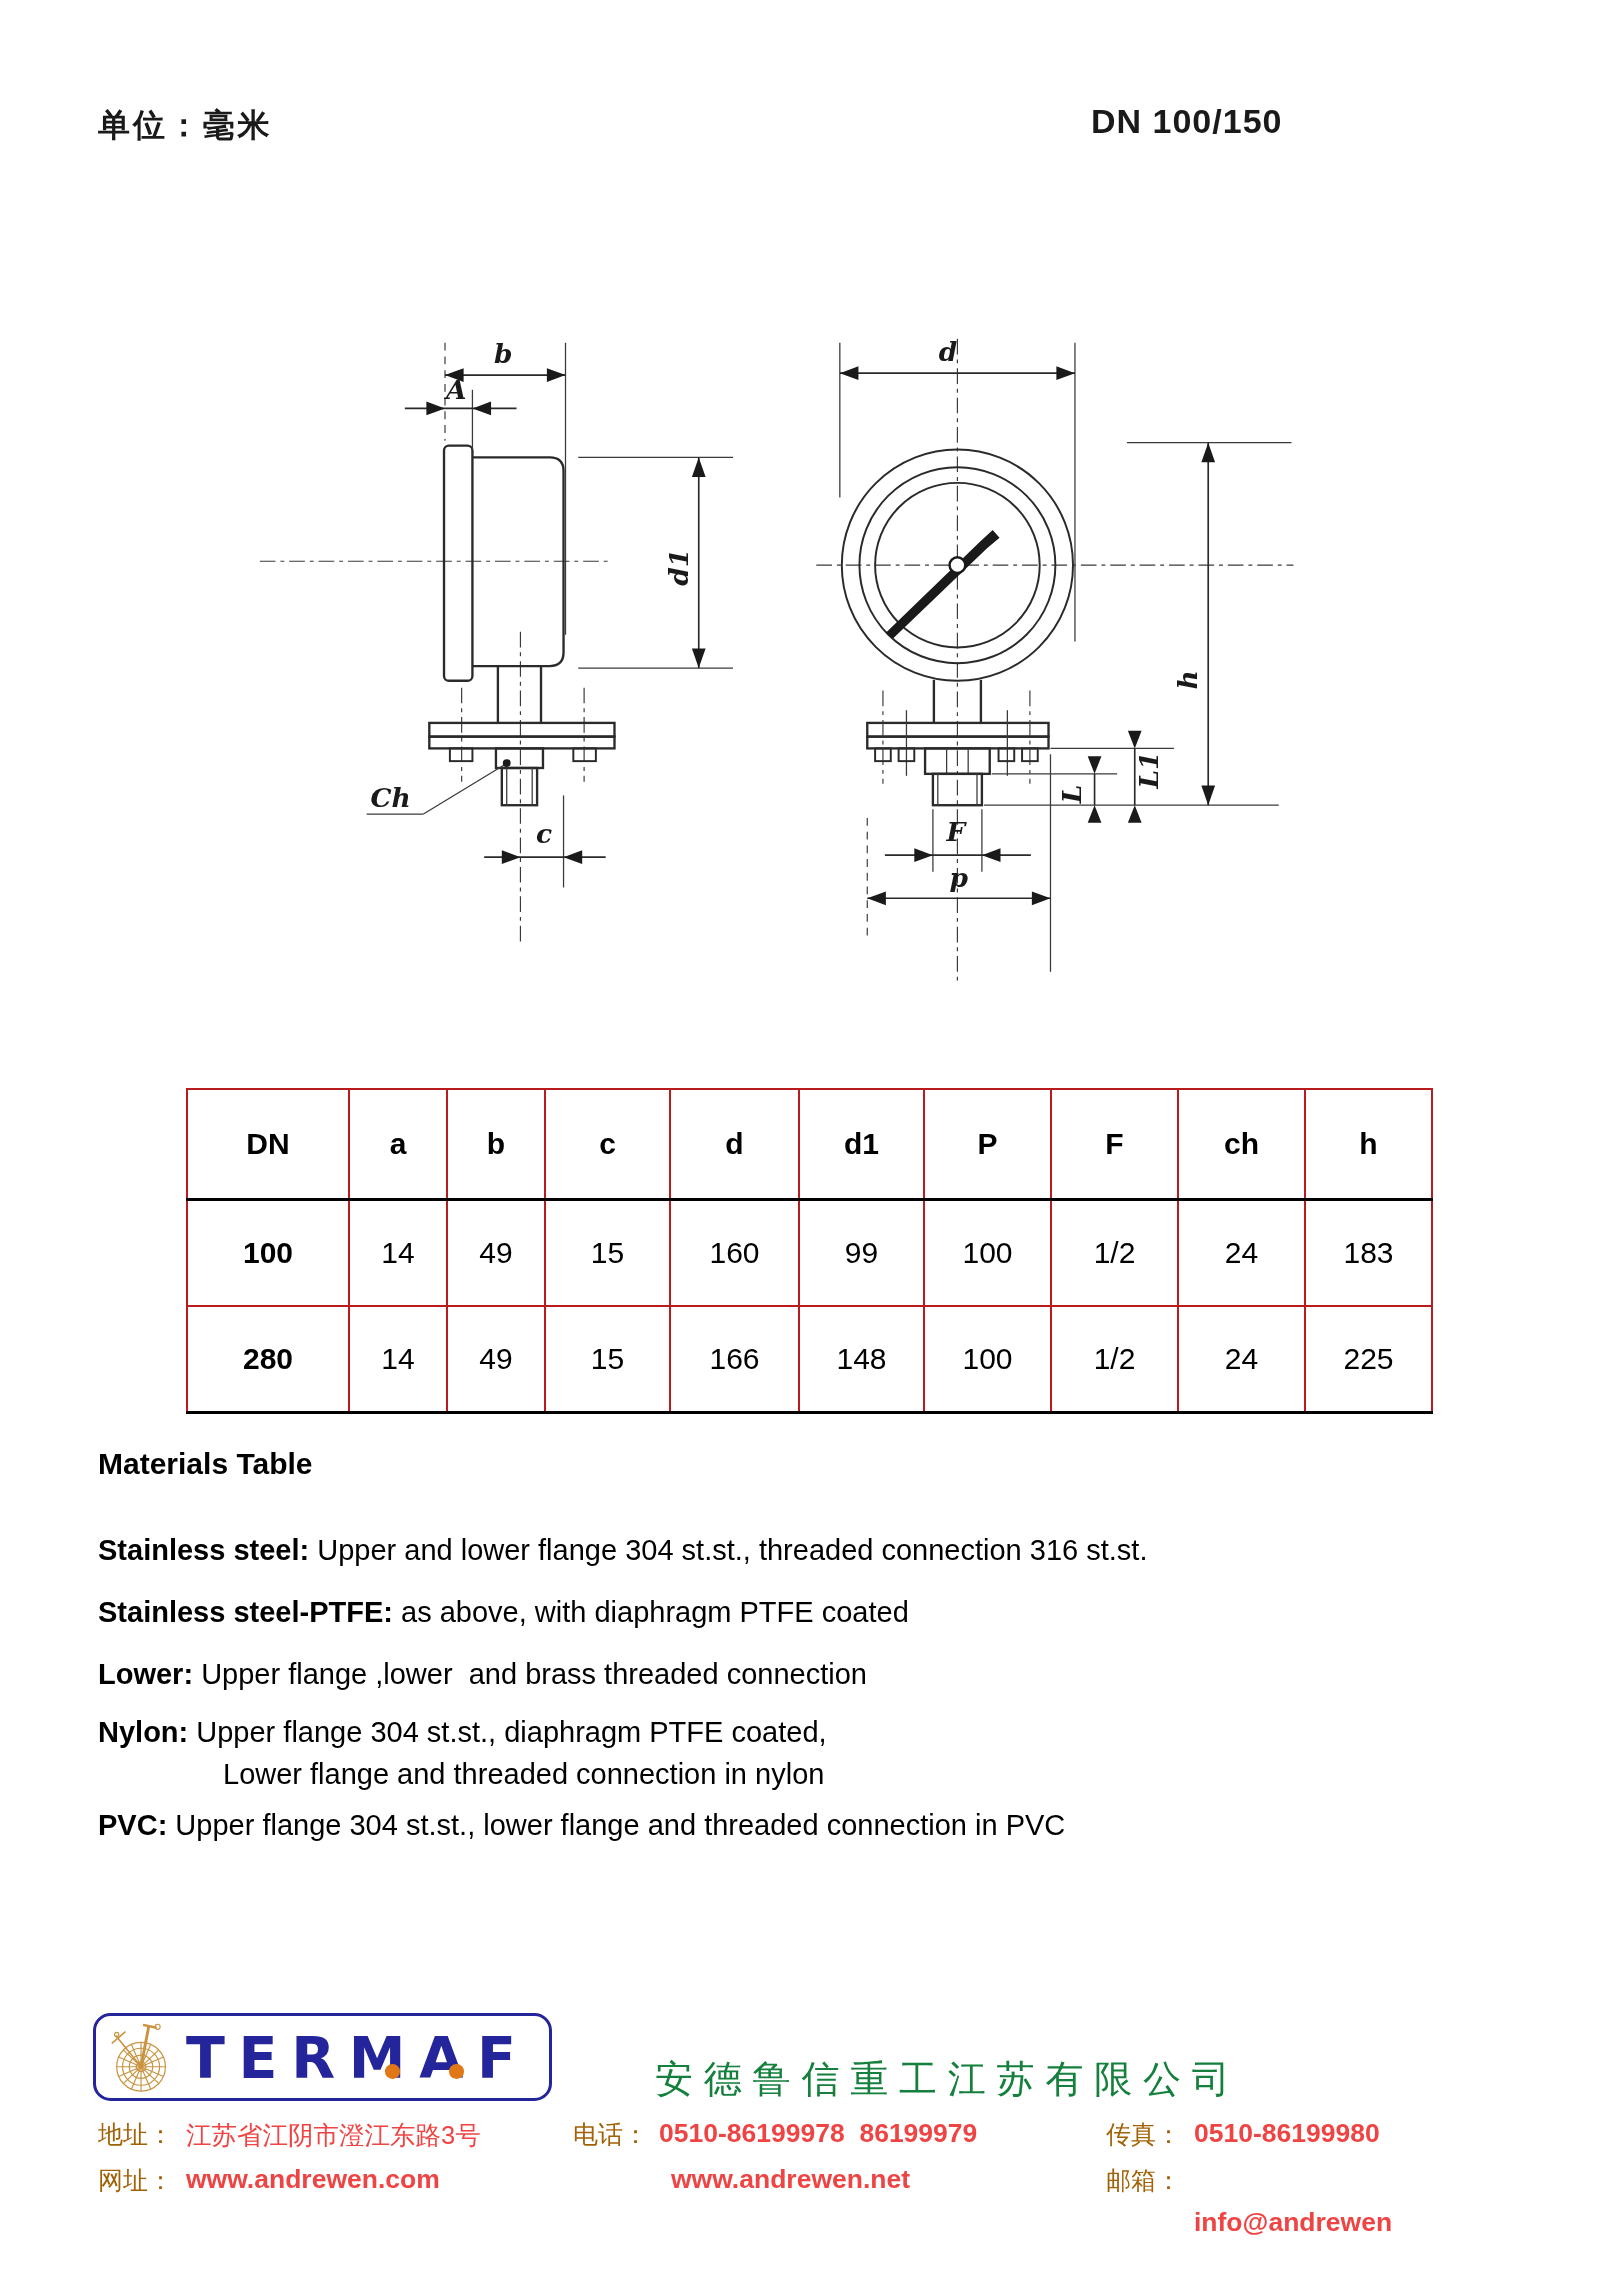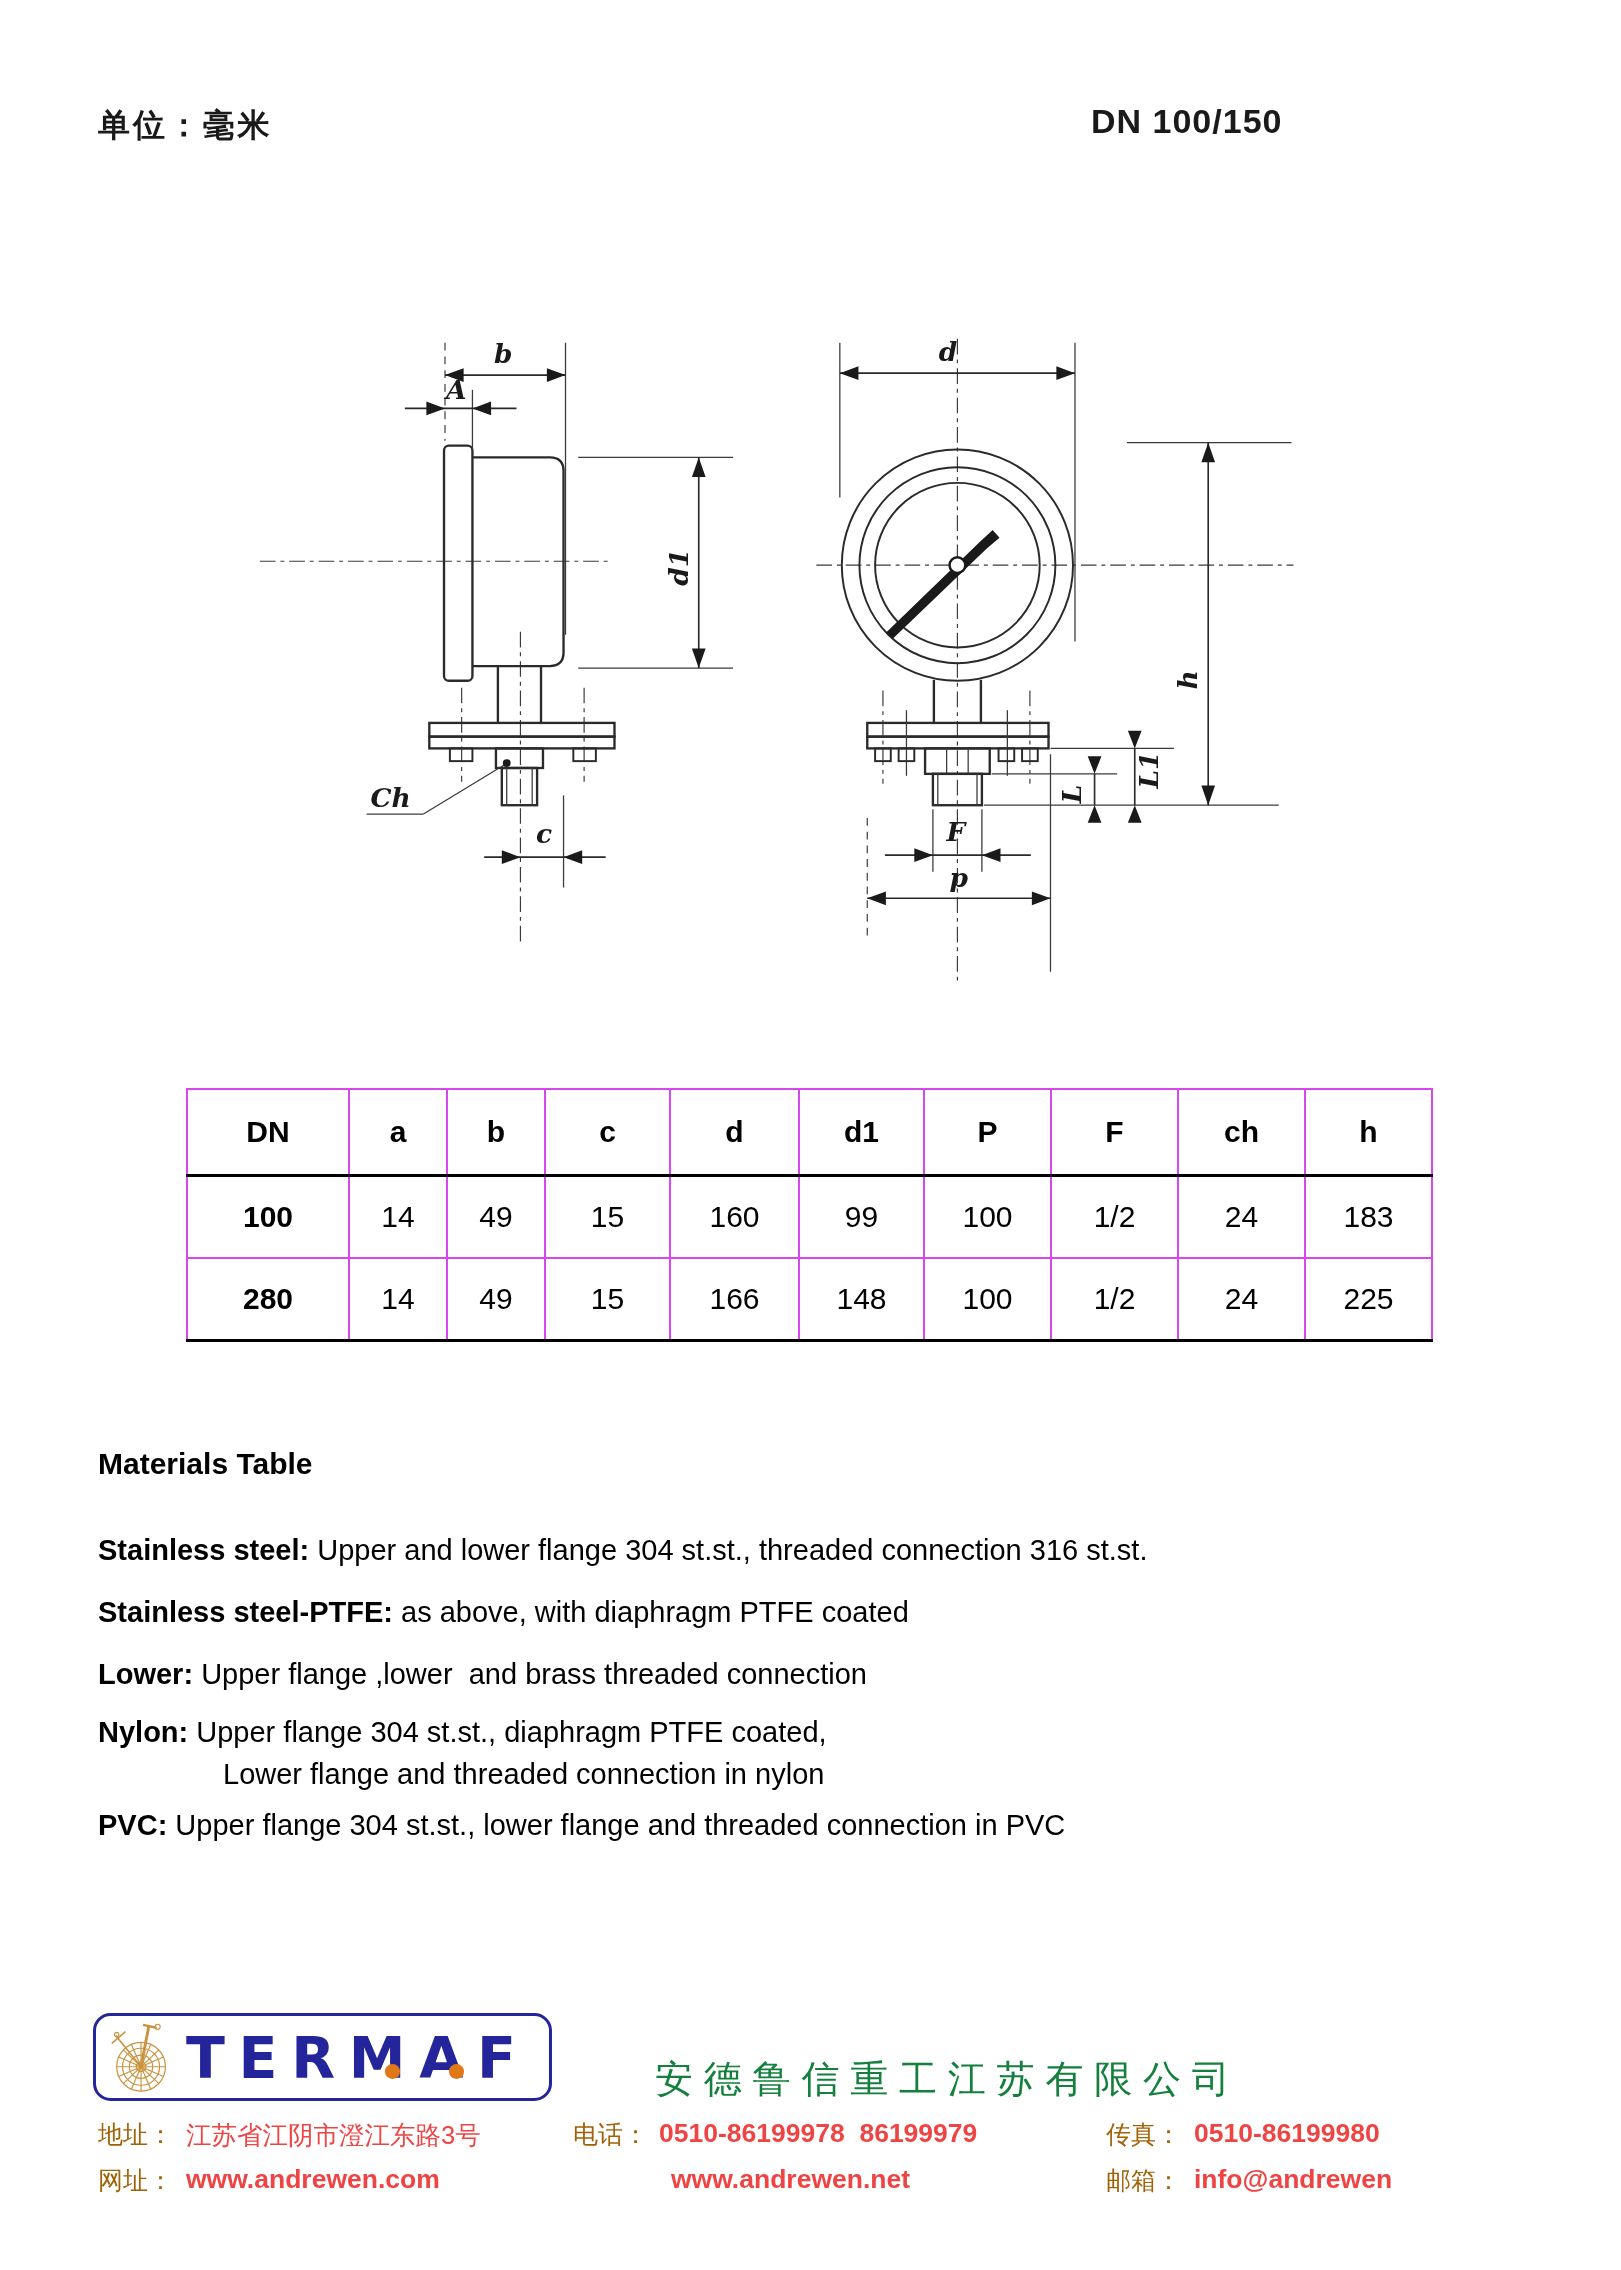--- a/index.html
+++ b/index.html
@@ -19,21 +19,21 @@
   .dim{stroke:#2a2a2a;stroke-width:1.7;fill:none;}
   .cl{stroke:#3a3a3a;stroke-width:1.2;fill:none;stroke-dasharray:16 5 4 5;}
   .dash{stroke:#3a3a3a;stroke-width:1.2;fill:none;stroke-dasharray:8 6;}
   .ar{fill:#1a1a1a;stroke:none;}
   .lbl{font-family:"DejaVu Serif",serif;font-style:italic;font-weight:bold;
        font-size:27px;fill:#1a1a1a;}
 
   
   .dims{position:absolute;left:186px;top:1088px;border-collapse:collapse;table-layout:fixed;
         font-family:"Liberation Sans",sans-serif;}
-  .dims th,.dims td{border:2px solid #d946ef;text-align:center;padding:4px;font-size:30px;color:#000;}
+  .dims th,.dims td{border:2px solid #b91c1c;text-align:center;padding:16px;font-size:30px;color:#000;}
   .dims th{height:76px;font-weight:bold;}
   .dims td{height:72px;font-weight:normal;}
   .dims thead th{border-bottom:3.9px solid #000;}
   .dims tr:last-child td{border-bottom:3.9px solid #000;}
   .dims td:first-child{font-weight:bold;}
 
   
   .mat-title{position:absolute;left:98px;top:1447px;font-size:30px;font-weight:bold;color:#000;}
   .mat{position:absolute;left:98px;width:1451px;margin:0;font-size:29px;color:#000;
        white-space:pre-wrap;line-height:1.45;}
@@ -49,21 +49,21 @@
              letter-spacing:13.7px;font-family:"DejaVu Sans",sans-serif;}
   .dot{position:absolute;width:14.7px;height:14.7px;border-radius:50%;background:#e07818;}
   .dot-m{left:289px;top:48px;} .dot-a{left:353px;top:48px;}
   .company{position:absolute;left:655px;top:2054px;font-size:38px;letter-spacing:10.8px;color:#15803d;}
   .c-lab{position:absolute;font-size:25px;color:#a16207;white-space:pre;}
   .c-val{position:absolute;font-size:26.5px;font-weight:bold;color:#ef4444;white-space:pre;}
   .c-val.cn{font-weight:normal;font-size:25.5px;}
   .r1{top:2118px;} .r2{top:2164px;}
   .x-a{left:98px;} .x-av{left:186px;} .x-t{left:573px;} .x-tv{left:659px;}
   .x-f{left:1106px;} .x-fv{left:1194px;}
-  .x-w{left:98px;} .x-wv{left:186px;} .x-w2{left:671px;} .x-m{left:1106px;} .x-mv{left:1194px;}
+  .x-w{left:98px;} .x-wv{left:186px;} .x-w2{left:671px;} .x-m{left:1106px;} .x-mv{left:1194px;margin-top:43px;}
 </style>
 </head>
 <body>
 
 <div class="page">
 
   <div class="unit-label">单位：毫米</div>
   <div class="model-label">DN 100/150</div>
 
   <svg class="drawing" width="1176" height="774" viewBox="150 240 1200 790" xmlns="http://www.w3.org/2000/svg">

